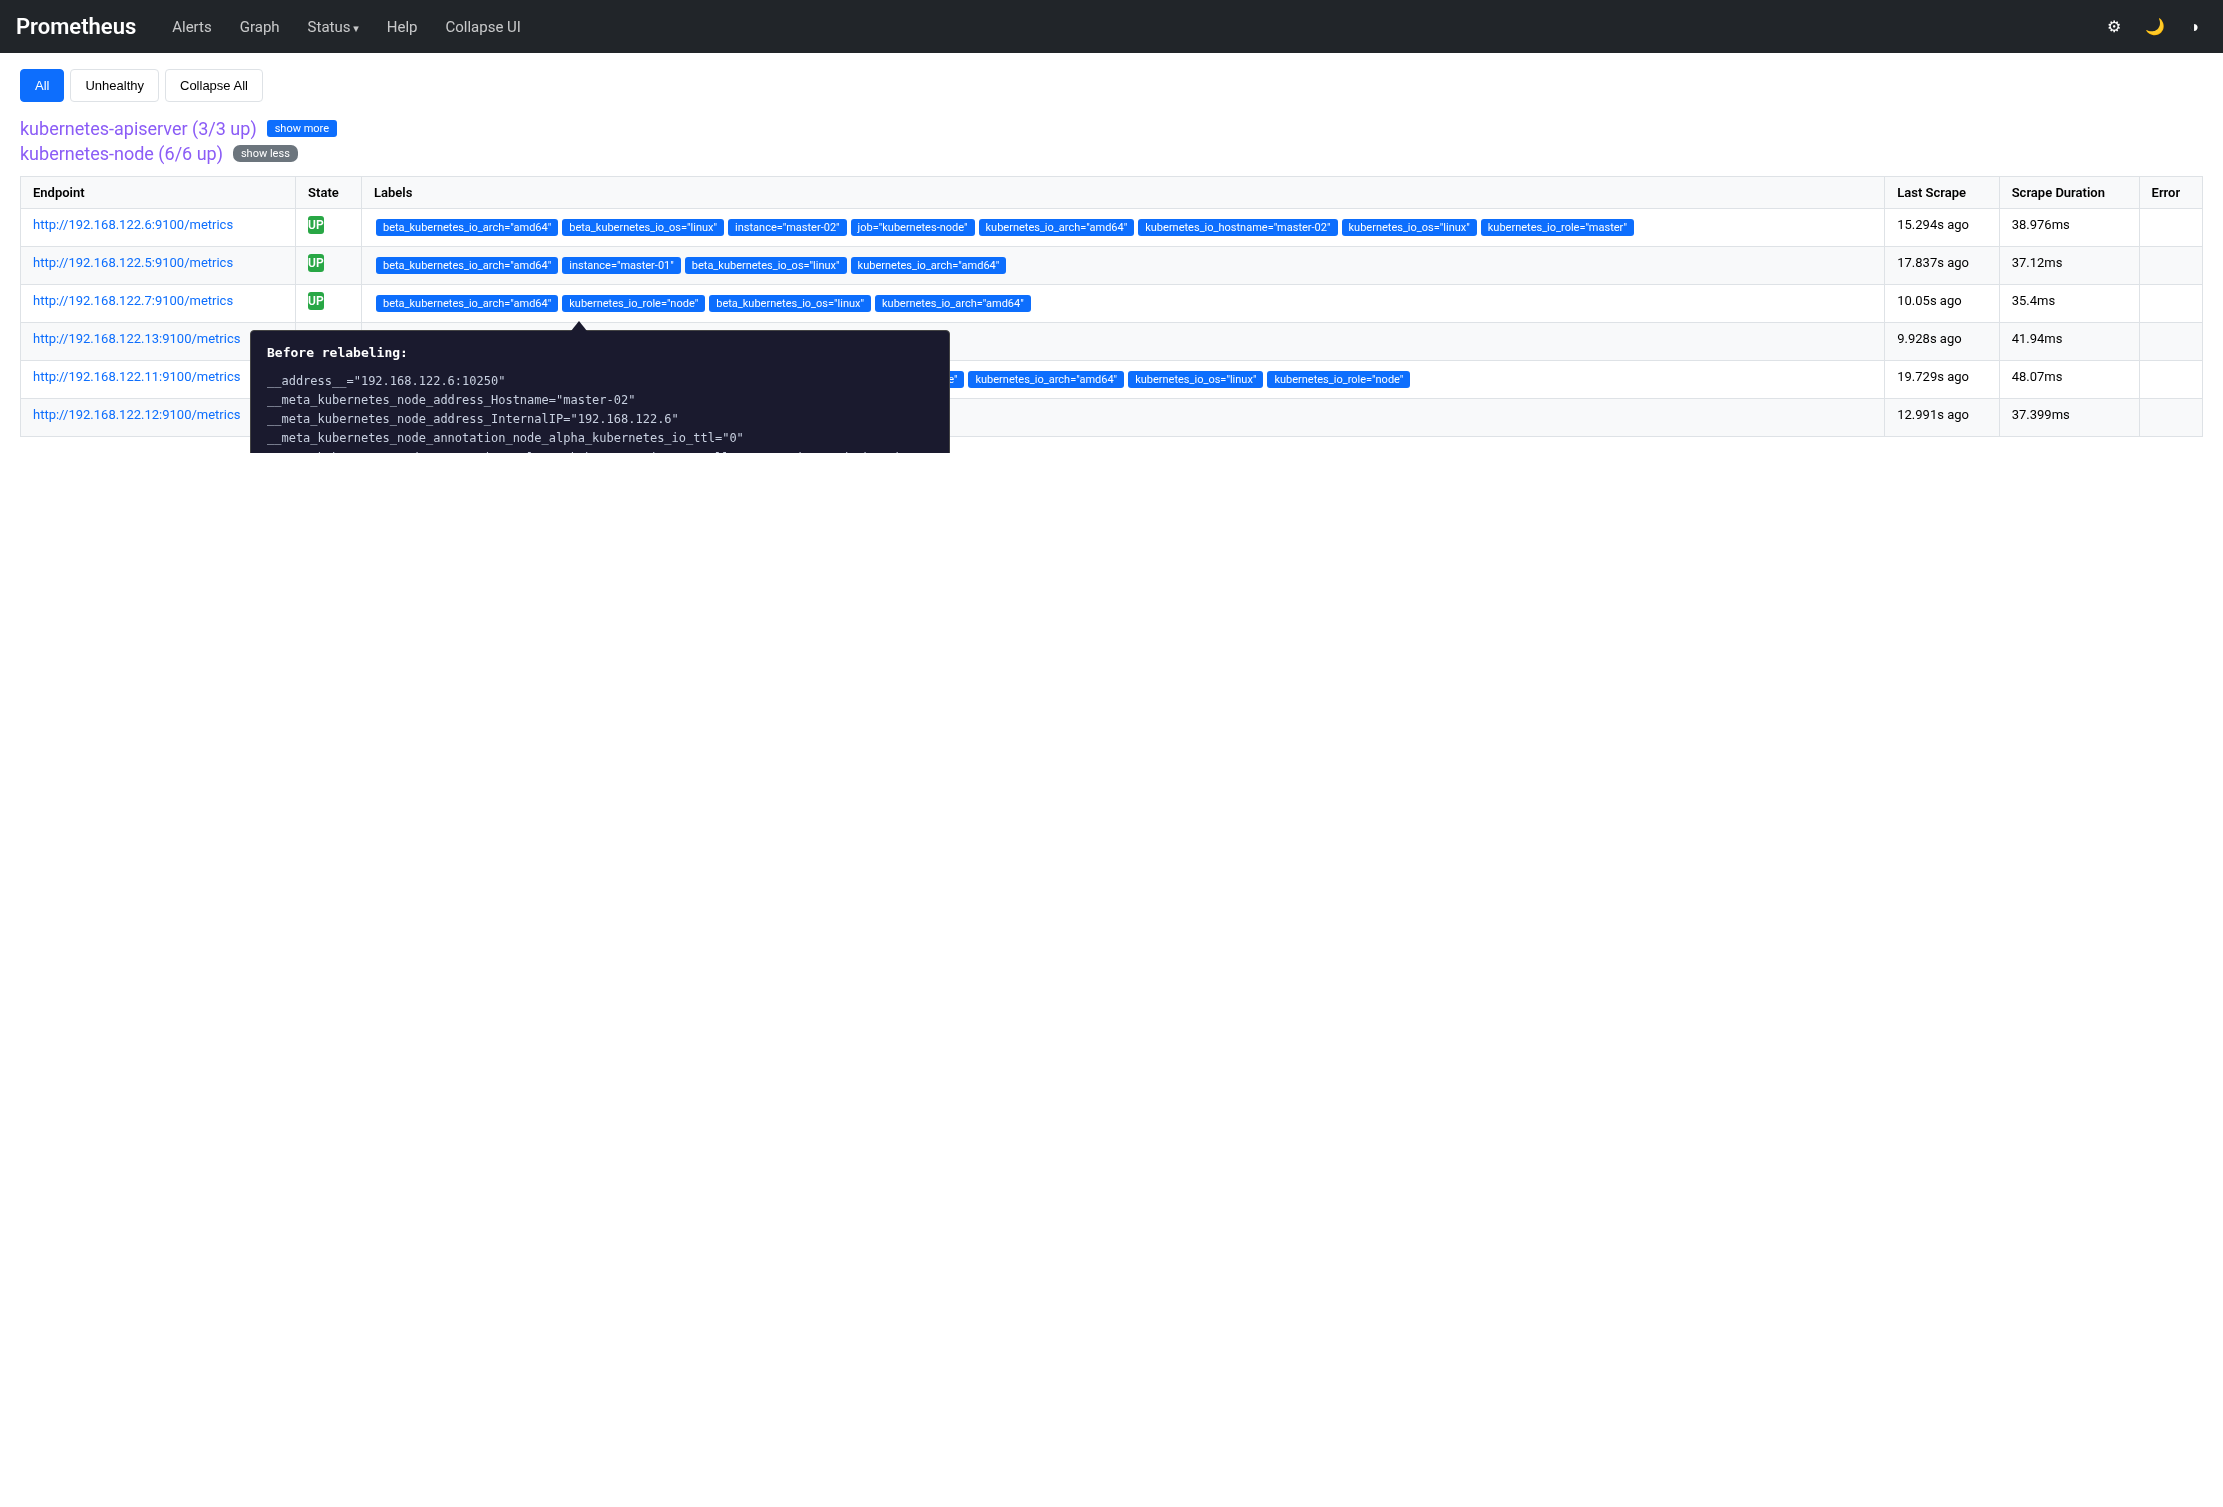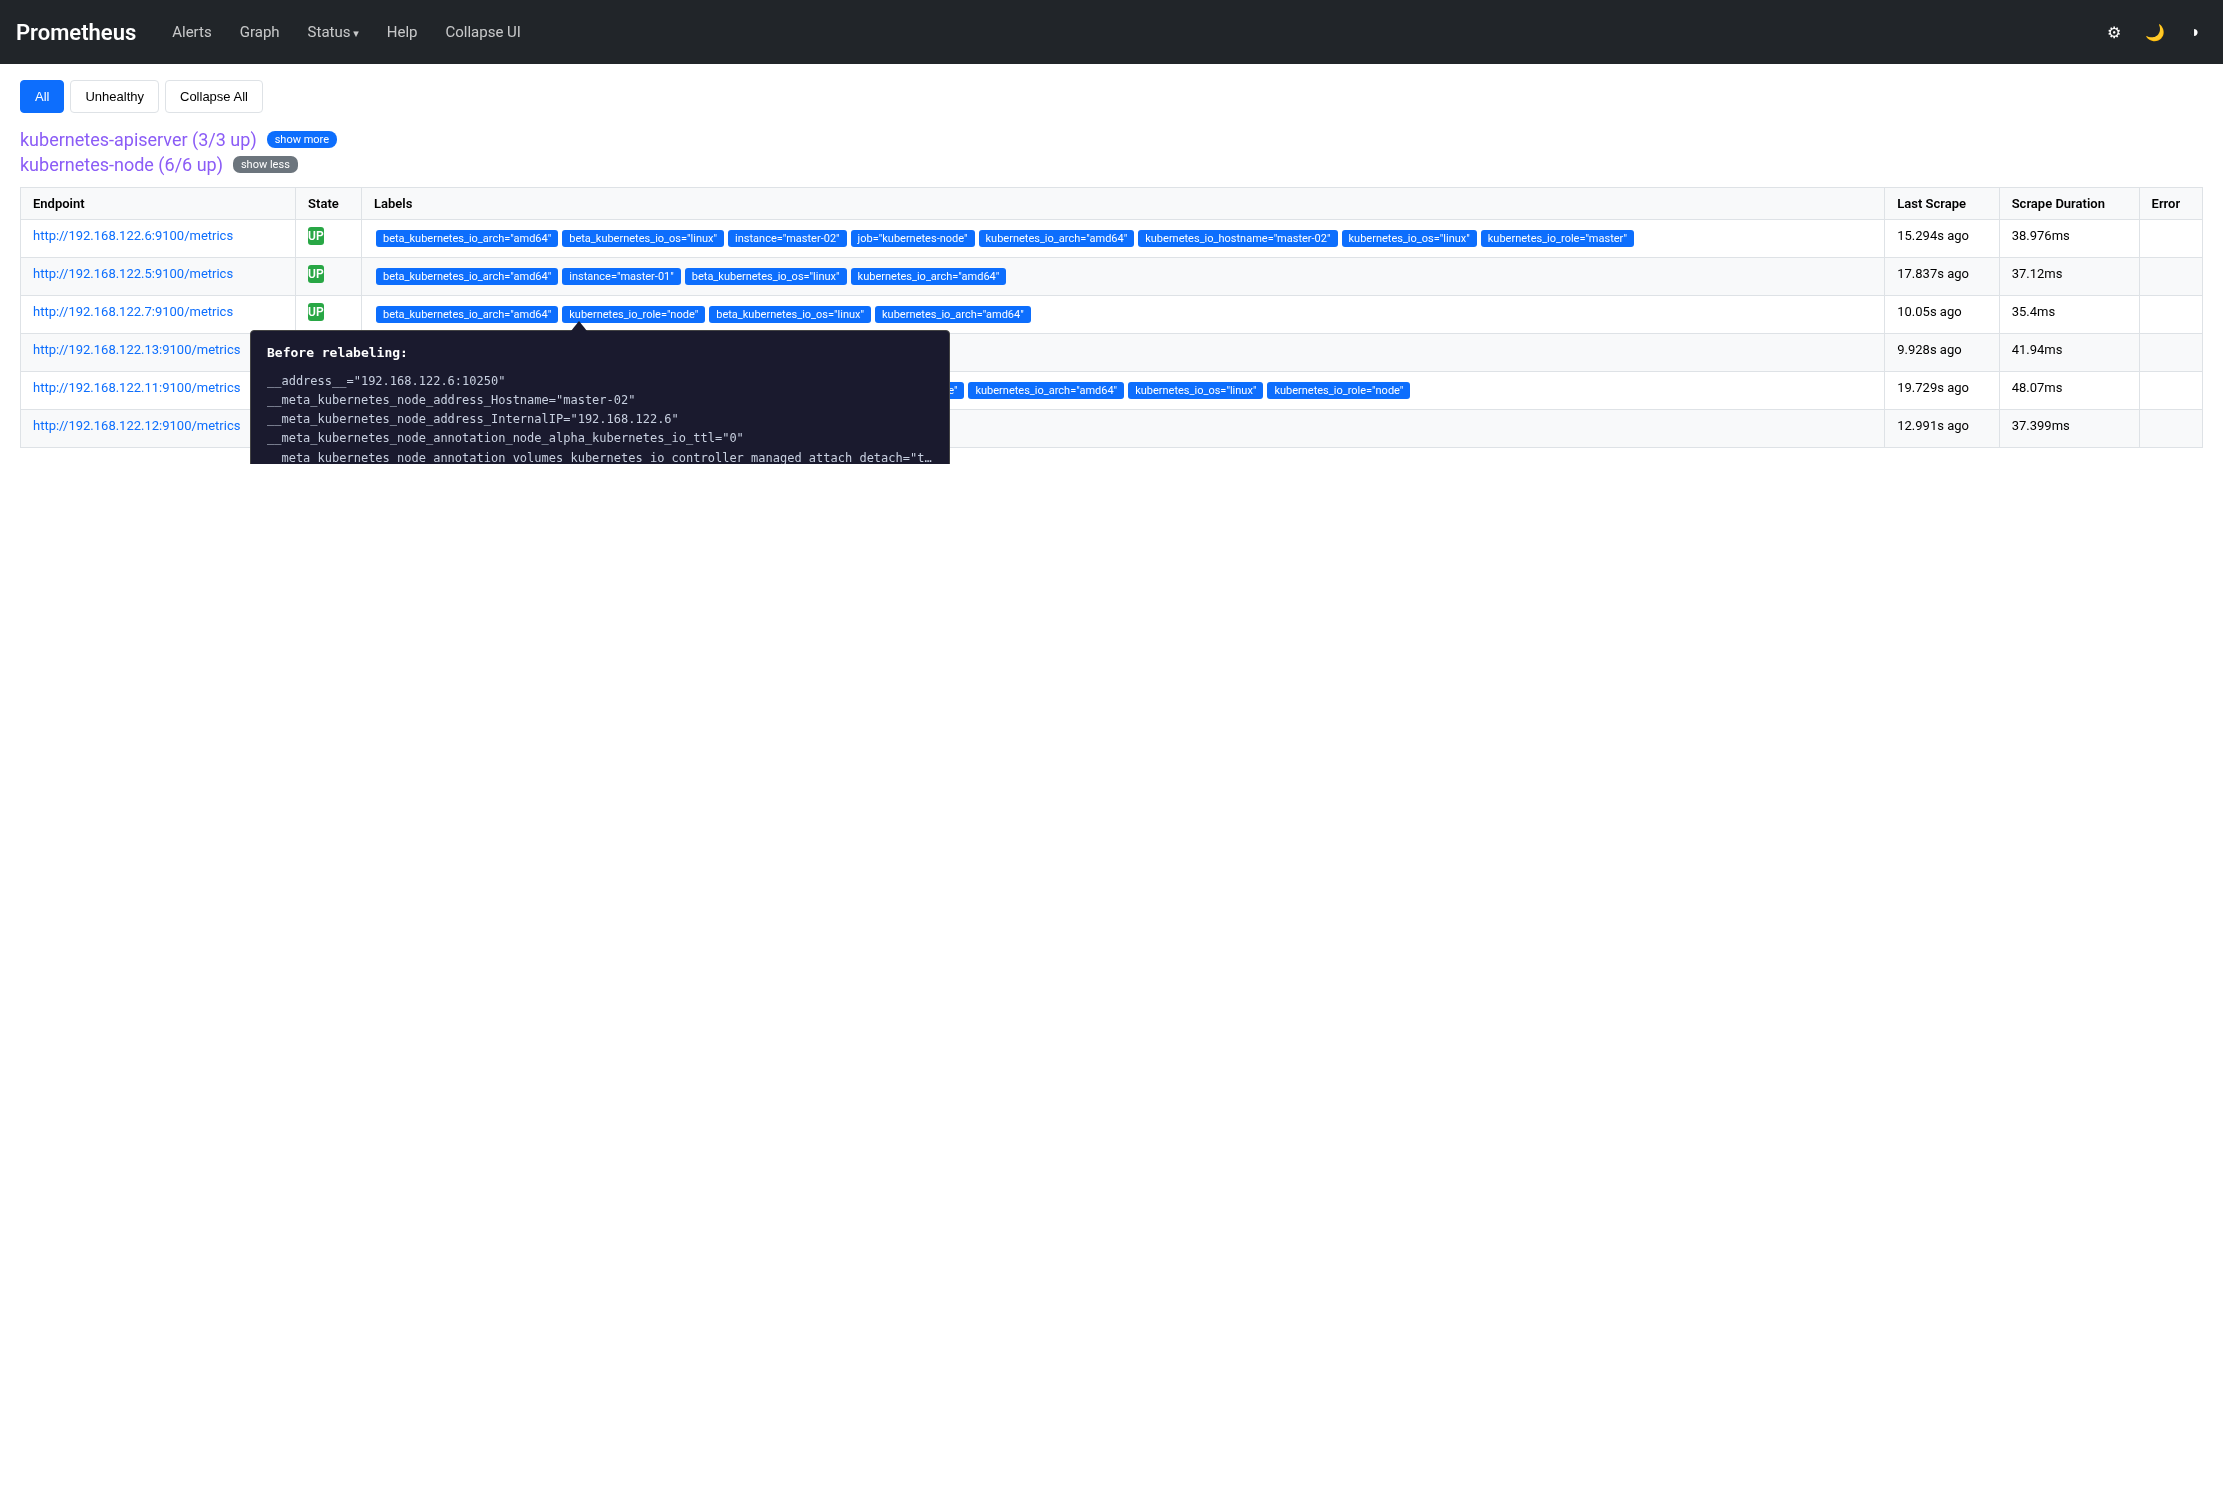--- a/index.html
+++ b/index.html
@@ -5,21 +5,21 @@
     * { box-sizing: border-box; margin: 0; padding: 0; }
     body { font-family: -apple-system, BlinkMacSystemFont, 'Segoe UI', Roboto, sans-serif; font-size: 14px; background: #fff; }
 
     
     .navbar {
       background: #212529;
       color: #fff;
       display: flex;
       align-items: center;
       padding: 16px 16px;
-      height: 64px;
+      height: 53px;
     }
     .navbar-brand {
       font-size: 22px;
       font-weight: 600;
       color: #fff;
       margin-right: 24px;
     }
     .nav-links {
       display: flex;
       gap: 4px;
@@ -83,21 +83,21 @@
       color: #8b5cf6;
       font-size: 18px;
       font-weight: 400;
       cursor: pointer;
     }
     .show-badge {
       background: #0d6efd;
       color: #fff;
       font-size: 11px;
       padding: 2px 8px;
-      border-radius: 8px;
+      border-radius: 3px;
       cursor: pointer;
     }
     .show-badge-gray {
       background: #6c757d;
       color: #fff;
       font-size: 11px;
       padding: 2px 8px;
       border-radius: 7px;
       cursor: pointer;
     }

